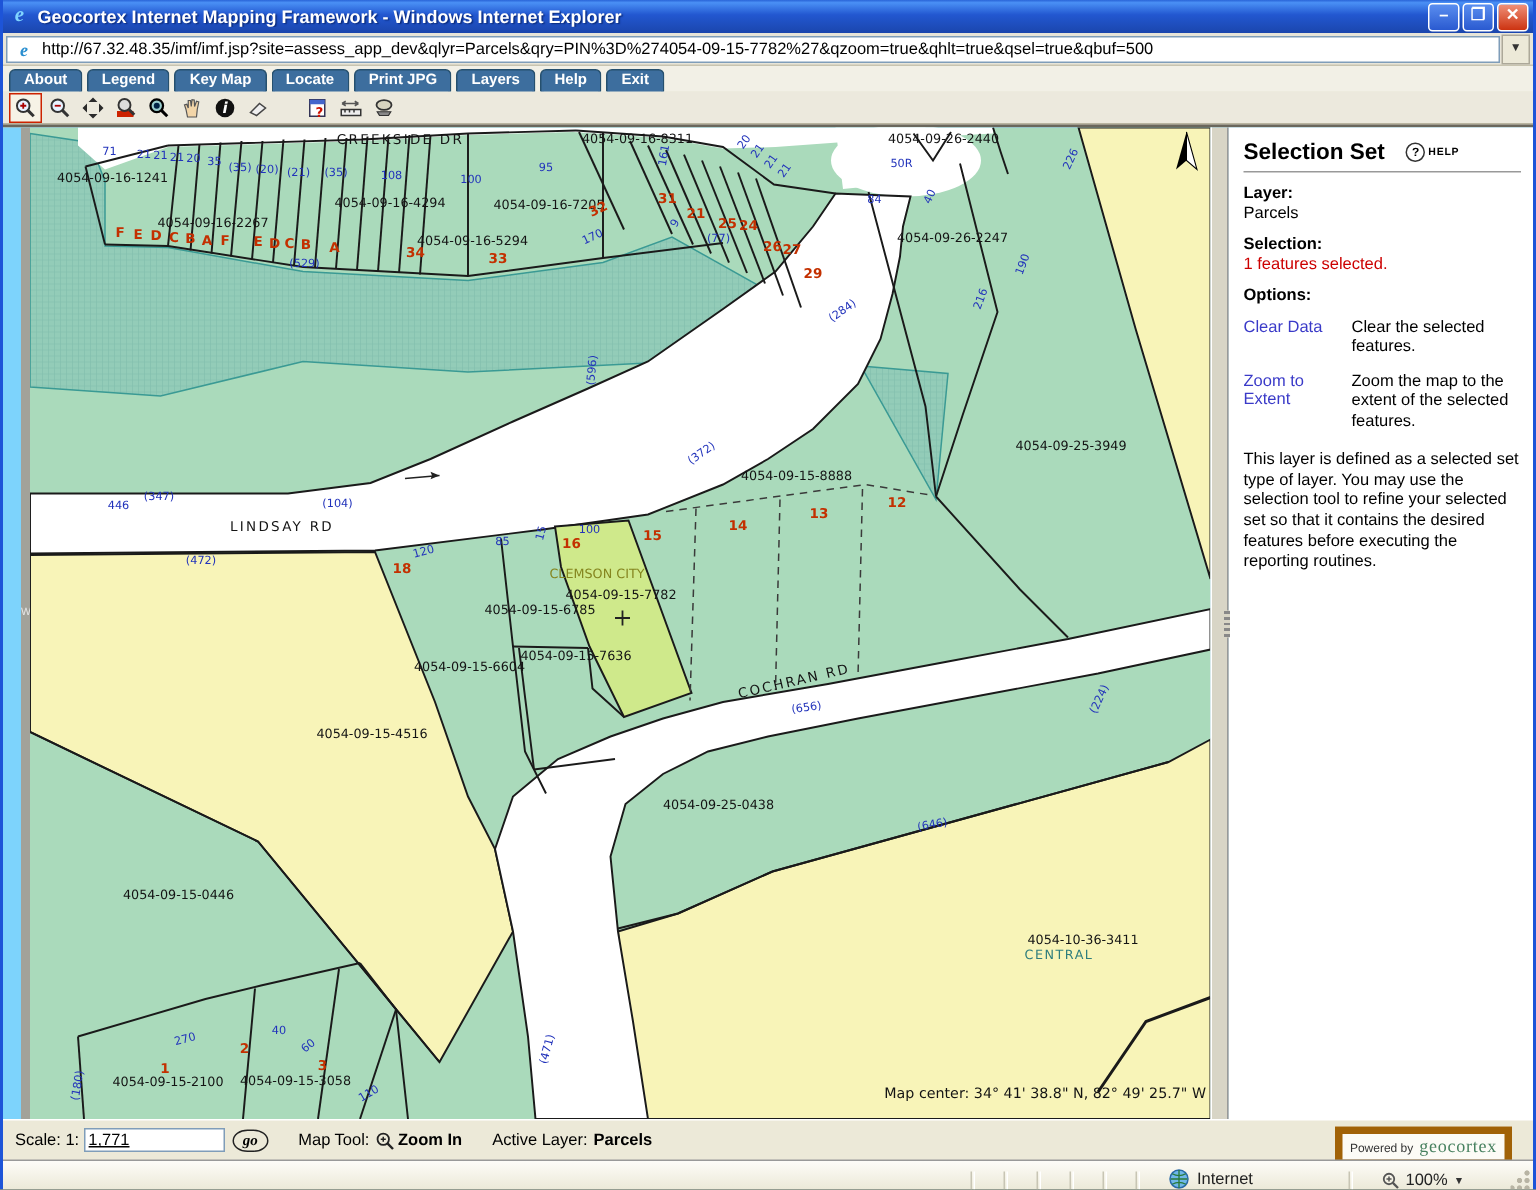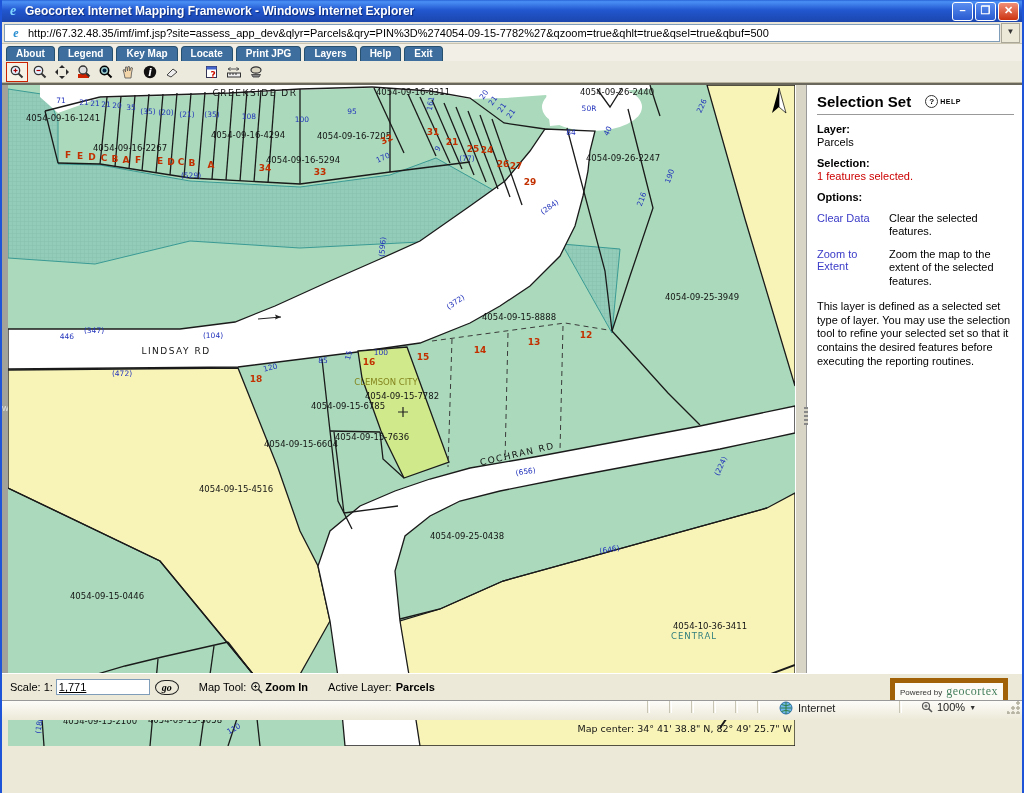--- a/index.html
+++ b/index.html
@@ -23,21 +23,21 @@
   .menubar{height:17px;background:#f2f0e6;display:flex;align-items:flex-end;padding-left:4px;}
   .menutab{background:#3d6e9e;border:1px solid #26506e;border-bottom:none;border-radius:4px 4px 0 0;
     color:#fff;font-size:10px;font-weight:bold;padding:1px 9px 2px 9px;margin-right:3px;cursor:pointer;}
   
   .toolbar{height:21px;background:#ece9dd;display:flex;align-items:center;padding-left:4px;border-bottom:1px solid #b8b4a0;}
   .tool{width:20px;height:18px;display:flex;align-items:center;justify-content:center;margin-right:2px;}
   .tool.active{border:1px solid #cc2200;background:#f6f3e6;}
   .tool.gap{margin-left:18px;}
   .contentline{height:2px;background:#6a675c;}
   
-  .content{display:flex;height:588px;background:#7dd3fc;}
+  .content{display:flex;height:661px;background:#7dd3fc;padding-left:12px;}
   .leftstrip{width:6px;background:#a2a29a;position:relative;}
   .leftstrip span{position:absolute;top:320px;left:0;color:#e6e6e6;font-size:7px;}
   .mapwrap{width:787px;height:661px;position:relative;}
   svg text{font-family:"DejaVu Sans",sans-serif;}
   .lbl-parcel{font-size:8.5px;fill:#141414;}
   .lbl-red{font-size:9px;font-weight:bold;fill:#c33000;}
   .lbl-blue{font-size:7.5px;fill:#2233bb;}
   .lbl-street{font-size:9px;fill:#141414;letter-spacing:1.5px;}
   .lbl-city{font-size:8.5px;fill:#85851f;}
   .lbl-central{font-size:8.5px;fill:#2e7d7d;letter-spacing:1px;}
@@ -62,21 +62,21 @@
   .controlbar{height:26px;background:#ece9d8;border-top:1px solid #fff;display:flex;align-items:center;font-size:11px;padding-left:8px;position:relative;}
   .scaleinput{width:88px;height:14px;border:1px solid #7f9db9;font-size:11px;padding:0 2px;margin-left:3px;font-family:"Liberation Sans",sans-serif;text-decoration:underline;}
   .gobtn{margin-left:5px;border:1.5px solid #222;border-radius:50%/60%;background:#ece9d8;font:italic bold 10px "Liberation Serif",serif;padding:0 6px;height:15px;cursor:pointer;}
   .cbl{margin-left:20px;}
   .cbv{font-weight:bold;margin-left:4px;}
   .powered{position:absolute;right:14px;top:4px;border:5px solid #a16207;background:#fcfbf6;padding:1px 5px;display:flex;align-items:baseline;cursor:pointer;}
   .powered .p1{font-size:8px;color:#333;margin-right:4px;}
   .powered .p2{font-family:"Liberation Serif",serif;font-size:12px;color:#47805f;letter-spacing:.5px;}
   
   .statusbar{height:19px;background:linear-gradient(180deg,#fdfcf8,#ece9d8);border-top:1px solid #999;
-    display:flex;align-items:flex-start;font-size:11px;color:#222;position:relative;}
+    display:flex;align-items:flex-end;font-size:11px;color:#222;position:relative;}
   .sb-main{flex:1;}
   .sb-tick{width:1px;height:12px;border-left:1px solid #c8c5b4;border-right:1px solid #fff;margin-right:19px;}
   .sb-zone{display:flex;align-items:center;width:120px;}
   .sb-zone svg{margin-right:5px;}
   .sb-zoom{display:flex;align-items:center;width:80px;}
   .sb-zoom .pct{margin:0 4px;}
   .sb-arrow{font-size:7px;color:#333;}
   .grip{margin-left:6px;margin-right:2px;width:13px;height:13px;background:
     radial-gradient(circle at 11px 2px,#b8b4a4 1.5px,transparent 2px),
     radial-gradient(circle at 11px 7px,#b8b4a4 1.5px,transparent 2px),

